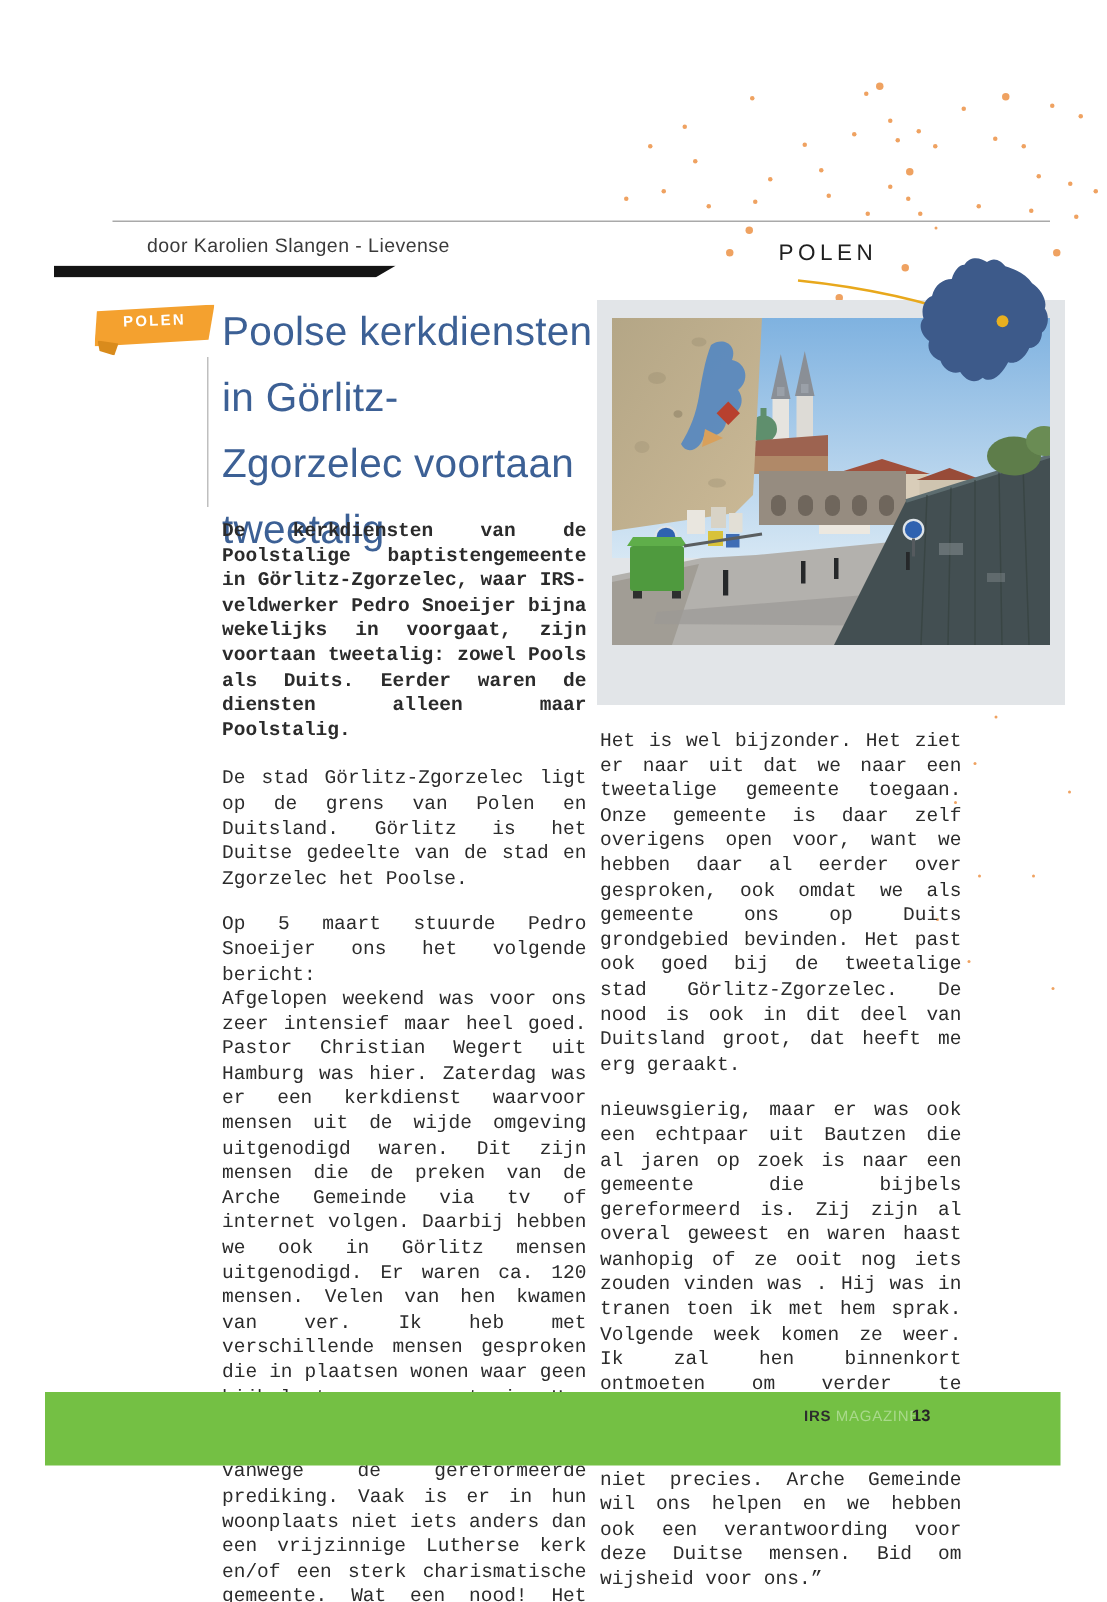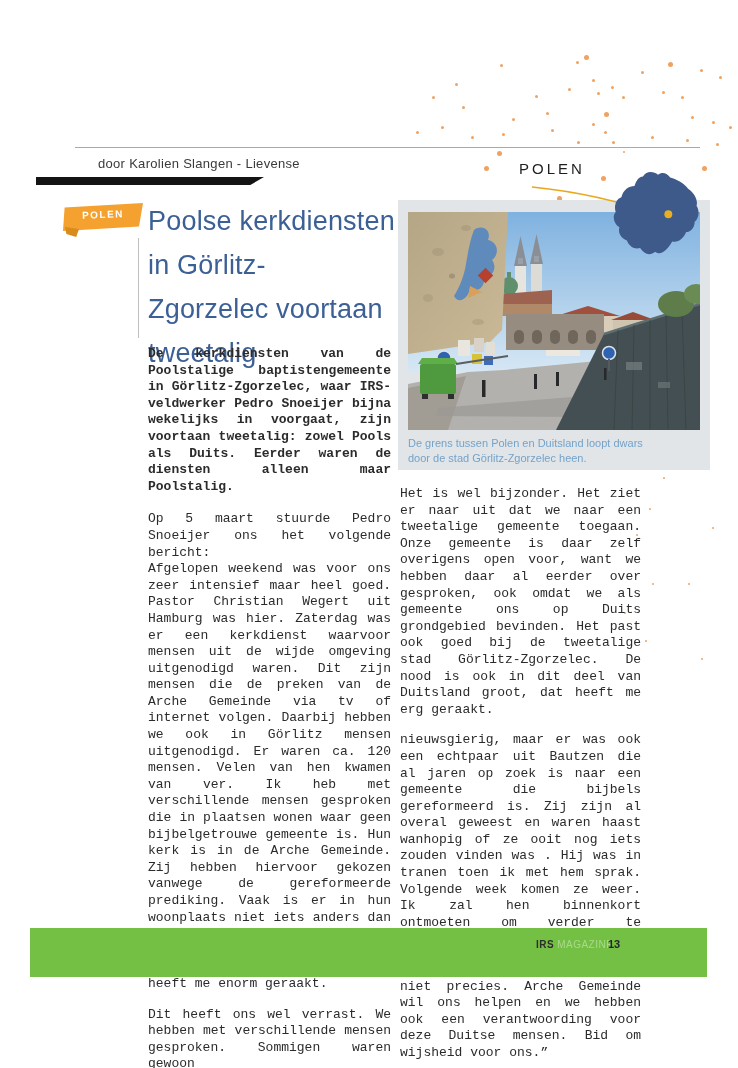--- a/index.html
+++ b/index.html
@@ -127,20 +127,21 @@
   </div>
 
   <div class="v-rule"></div>
   <h1 class="headline" style="margin:0;">Poolse kerkdiensten
 in Görlitz-
 Zgorzelec voortaan
 tweetalig</h1>
 
   <div class="col col-left">
     <p class="intro">De kerkdiensten van de Poolstalige baptistengemeente in Görlitz-Zgorzelec, waar IRS-veldwerker Pedro Snoeijer bijna wekelijks in voorgaat, zijn voortaan tweetalig: zowel Pools als Duits. Eerder waren de diensten alleen maar Poolstalig.</p>
+    <p>De stad Görlitz-Zgorzelec ligt op de grens van Polen en Duitsland. Görlitz is het Duitse gedeelte van de stad en Zgorzelec het Poolse.</p>
     <p>Op 5 maart stuurde Pedro Snoeijer ons het volgende bericht:
 Afgelopen weekend was voor ons zeer intensief maar heel goed. Pastor Christian Wegert uit Hamburg was hier. Zaterdag was er een kerkdienst waarvoor mensen uit de wijde omgeving uitgenodigd waren. Dit zijn mensen die de preken van de Arche Gemeinde via tv of internet volgen. Daarbij hebben we ook in Görlitz mensen uitgenodigd. Er waren ca. 120 mensen. Velen van hen kwamen van ver. Ik heb met verschillende mensen gesproken die in plaatsen wonen waar geen bijbelgetrouwe gemeente is. Hun kerk is in de Arche Gemeinde. Zij hebben hiervoor gekozen vanwege de gereformeerde prediking. Vaak is er in hun woonplaats niet iets anders dan een vrijzinnige Lutherse kerk en/of een sterk charismatische gemeente. Wat een nood! Het heeft me enorm geraakt.</p>
     <p>Dit heeft ons wel verrast. We hebben met verschillende mensen gesproken. Sommigen waren gewoon</p>
   </div>
 
   <div class="col col-right">
     <p>Het is wel bijzonder. Het ziet er naar uit dat we naar een tweetalige gemeente toegaan. Onze gemeente is daar zelf overigens open voor, want we hebben daar al eerder over gesproken, ook omdat we als gemeente ons op Duits grondgebied bevinden. Het past ook goed bij de tweetalige stad Görlitz-Zgorzelec. De nood is ook in dit deel van Duitsland groot, dat heeft me erg geraakt.</p>
     <p>nieuwsgierig, maar er was ook een echtpaar uit Bautzen die al jaren op zoek is naar een gemeente die bijbels gereformeerd is. Zij zijn al overal geweest en waren haast wanhopig of ze ooit nog iets zouden vinden was . Hij was in tranen toen ik met hem sprak. Volgende week komen ze weer. Ik zal hen binnenkort ontmoeten om verder te spreken.</p>
     <p>Hoe nu verder, dat weet ik ook niet precies. Arche Gemeinde wil ons helpen en we hebben ook een verantwoording voor deze Duitse mensen. Bid om wijsheid voor ons.”</p>
     <p>Inmiddels is het besluit genomen dat de diensten voortaan tweetalig zullen zijn.</p>
@@ -267,21 +268,20 @@
         <line x1="48" y1="152" x2="100" y2="144" stroke="#5a5e60" stroke-width="2"></line>
 
         <g fill="#26282a">
           <rect x="74" y="168" width="3.5" height="17"></rect>
           <rect x="126" y="162" width="3" height="15"></rect>
           <rect x="148" y="160" width="3" height="14"></rect>
           <rect x="196" y="156" width="2.5" height="12"></rect>
         </g>
       </svg>
     </div>
-    <div class="photo-caption">De grens tussen Polen en Duitsland loopt dwars door de stad Görlitz-Zgorzelec heen.</div>
   </div>
 
   <div class="footer-bar">
     <div class="footer-text">
       <span class="bold">IRS</span><span class="light">MAGAZINE</span>
     </div>
     <div class="footer-page">13</div>
   </div>
 
 </div>

